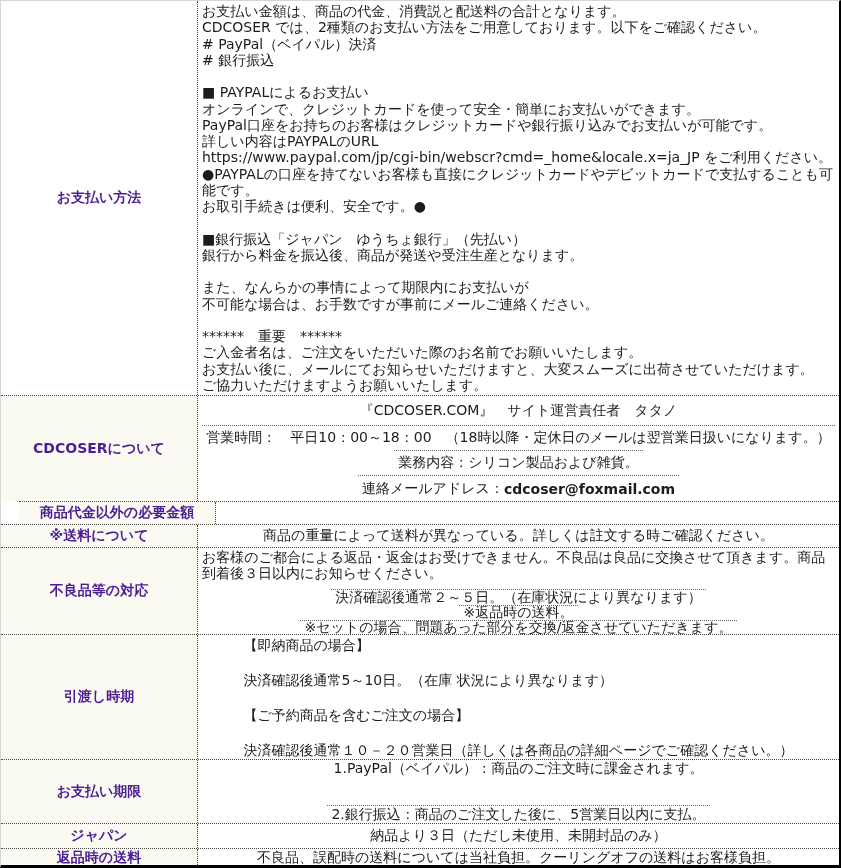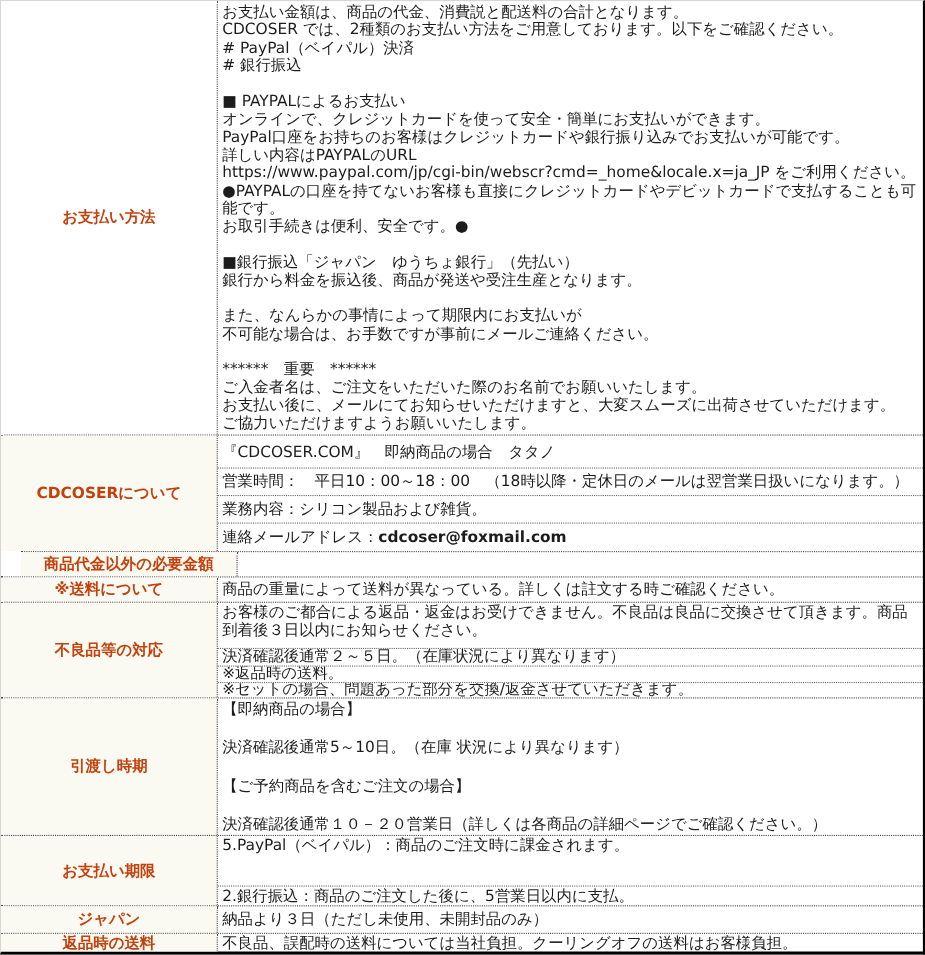--- a/index.html
+++ b/index.html
@@ -12,25 +12,25 @@
     font-size:14px;
     display:flex;flex-direction:column;
   }
   .grp{display:flex;flex:none;}
   .grp + .grp{border-top:1px dotted #444;}
   .grp-fill{flex:1;}
   .hdr{
     width:197px;min-width:197px;box-sizing:border-box;
     background:#fafaf2;border-right:1px dotted #444;
     display:flex;align-items:center;justify-content:center;
-    font-weight:bold;text-align:center;color:#c2410c;
+    font-weight:bold;text-align:center;color:#4c1d95;
     padding:0 4px;
   }
   .hdr-white{background:#ffffff;}
-  .bod{flex:1;display:flex;flex-direction:column;min-width:0;}
+  .bod{flex:1;display:flex;flex-direction:column;min-width:0;align-items:center;}
   .cell{
     box-sizing:border-box;flex:none;overflow:hidden;
     padding:0 4px;display:flex;align-items:center;
     white-space:nowrap;
   }
   .cell + .cell{border-top:1px dotted #666;}
   .cell-wrap{white-space:normal;display:block;padding-top:2px;}
   .multiline{
     box-sizing:border-box;overflow:hidden;
     white-space:pre-wrap;padding:2px 4px;
@@ -69,21 +69,21 @@
 ******　重要　******
 ご入金者名は、ご注文をいただいた際のお名前でお願いいたします。
 お支払い後に、メールにてお知らせいただけますと、大変スムーズに出荷させていただけます。
 ご協力いただけますようお願いいたします。</div>
     </div>
   </div>
 
   <div class="grp">
     <div class="hdr">CDCOSERについて</div>
     <div class="bod">
-      <div class="cell" style="height:29px;">『CDCOSER.COM』　即納商品の場合　タタノ</div>
+      <div class="cell" style="height:29px;">『CDCOSER.COM』　サイト運営責任者　タタノ</div>
       <div class="cell" style="height:25px;">営業時間：　平日10：00～18：00　（18時以降・定休日のメールは翌営業日扱いになります。）</div>
       <div class="cell" style="height:25px;">業務内容：シリコン製品および雑貨。</div>
       <div class="cell" style="height:26px;">
         <span>連絡メールアドレス：</span>
           <span class="bold">cdcoser@foxmail.com</span>
       </div>
     </div>
   </div>
 
   <div class="grp" style="height:22px;margin-left:18px;">
@@ -116,21 +116,21 @@
 
 【ご予約商品を含むご注文の場合】
 
 決済確認後通常１０－２０営業日（詳しくは各商品の詳細ページでご確認ください。）</div>
     </div>
   </div>
 
   <div class="grp">
     <div class="hdr">お支払い期限</div>
     <div class="bod">
-      <div class="cell" style="height:18px;">5.PayPal（ベイパル）：商品のご注文時に課金されます。</div>
+      <div class="cell" style="height:18px;">1.PayPal（ベイパル）：商品のご注文時に課金されます。</div>
       <div class="cell" style="height:18px;margin-top:27px;">2.銀行振込：商品のご注文した後に、5営業日以内に支払。</div>
     </div>
   </div>
 
   <div class="grp" style="height:24px;">
     <div class="hdr">ジャパン</div>
     <div class="bod">
       <div class="cell" style="flex:1;">納品より３日（ただし未使用、未開封品のみ）</div>
     </div>
   </div>

